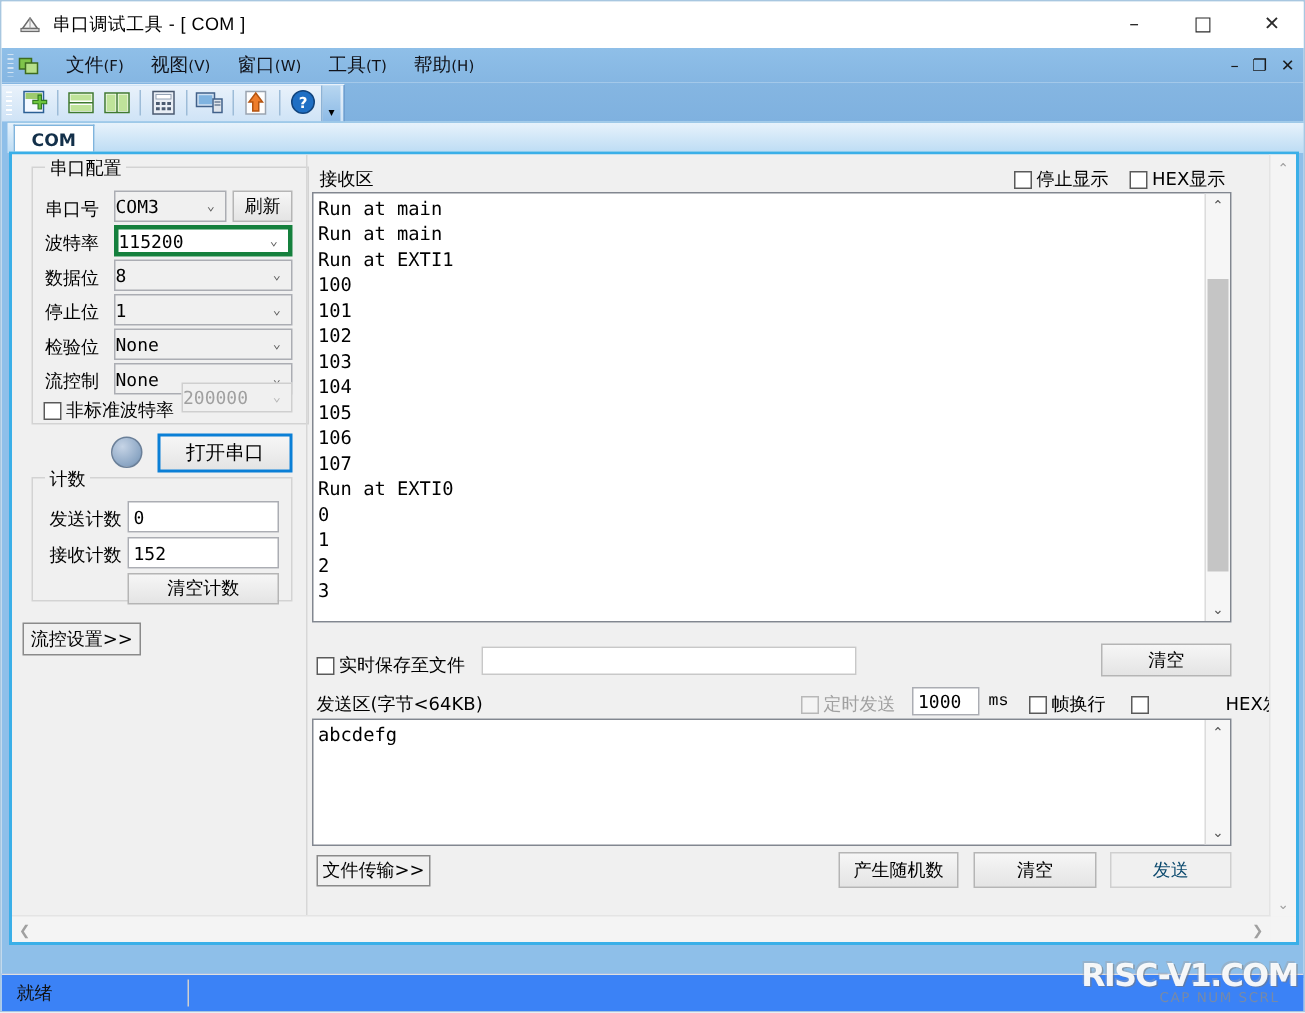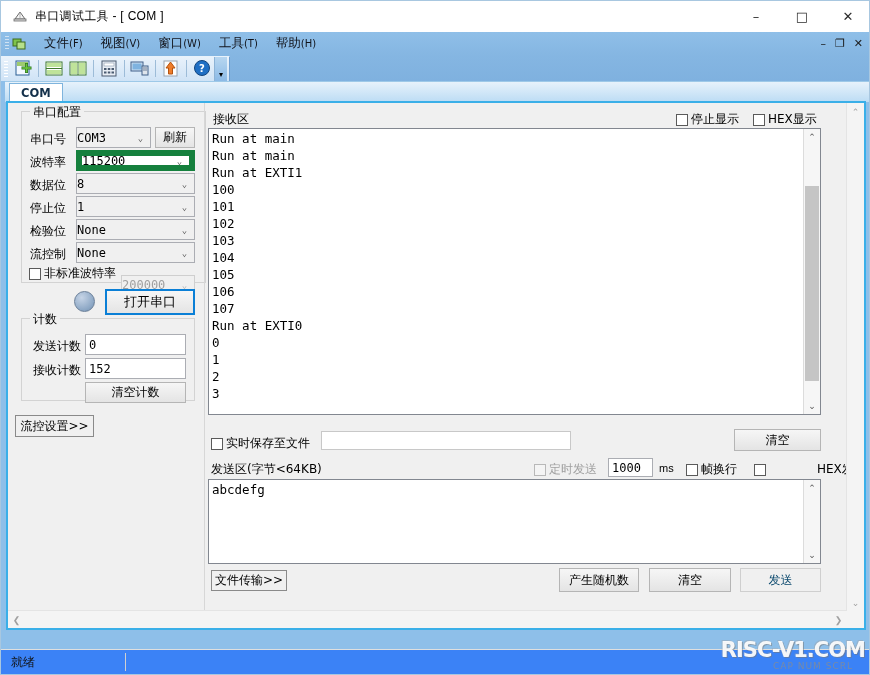--- a/index.html
+++ b/index.html
@@ -194,21 +194,21 @@
     padding-left: 0;
   }
   .combo.gray { background: #f0f0f0; }
   .combo.disabled { background: #f0f0f0; border-color: #cfcfcf; color: #a0a0a0; }
   .combo .arrow {
     position: absolute; right: 1px; top: 1px; bottom: 1px; width: 17px;
     display: flex; align-items: center; justify-content: center;
     font-size: 9px; color: #5a5a5a;
   }
   .combo.disabled .arrow { color: #b5b5b5; }
-  .combo.focus { border: 6px solid #15803d; }
+  .combo.focus { border: 3px solid #15803d; }
   .txt {
     position: absolute; box-sizing: border-box; background: #fff;
     border: 1px solid #abadb3; display: flex; align-items: center;
     font-family: "DejaVu Sans Mono", monospace; font-size: 12px; color: #000;
     padding-left: 3px;
   }
   .btn {
     position: absolute; box-sizing: border-box;
     background: linear-gradient(#f6f6f6, #e4e4e4);
     border: 1px solid #b5b5b5;
@@ -459,21 +459,21 @@
         <span class="lbl" style="left:22px; top:143px;">流控制</span>
         <div class="combo gray" style="left:68px; top:139px; width:119px; height:21px;">
           <span>None</span>
           <span class="arrow">⌄</span>
         </div>
 
         <div class="chk" style="left:21px; top:162px;">
           <span class="box"></span>
           <span>非标准波特率</span>
         </div>
-        <div class="combo disabled" style="left:113px; top:172px; width:74px; height:20px;">
+        <div class="combo disabled" style="left:113px; top:152px; width:74px; height:20px;">
           <span>200000</span>
           <span class="arrow">⌄</span>
         </div>
 
         <div class="led" style="left:66px; top:188px;"></div>
         <div class="btn primary" style="left:97px; top:186px; width:90px; height:26px;">
           <span>打开串口</span>
         </div>
 
         <div class="groupbox" style="left:13px; top:215px; width:174px; height:83px;">
@@ -543,21 +543,21 @@
         </div>
 
         <span class="lbl" style="left:203px; top:358px;">发送区(字节&lt;64KB)</span>
         <div class="chk disabled" style="left:526px; top:358px;">
           <span class="box"></span>
           <span>定时发送</span>
         </div>
         <div class="txt" style="left:600px; top:355px; width:45px; height:19px;">
           <span>1000</span>
         </div>
-        <span class="lbl" style="left:651px; top:359px; font-family:Liberation Sans, sans-serif; font-size:11px;">ms</span>
+        <span class="lbl" style="left:651px; top:359px; font-family:Liberation Mono, monospace; font-size:11px;">ms</span>
         <div class="chk" style="left:678px; top:358px;">
           <span class="box"></span>
           <span>帧换行</span>
         </div>
         <div class="chk" style="left:746px; top:358px;gap:48px;">
           <span class="box"></span>
           <span>HEX发送</span>
         </div>
 
         <div class="sendbox" style="left:200px; top:376px; width:613px; height:85px;">

